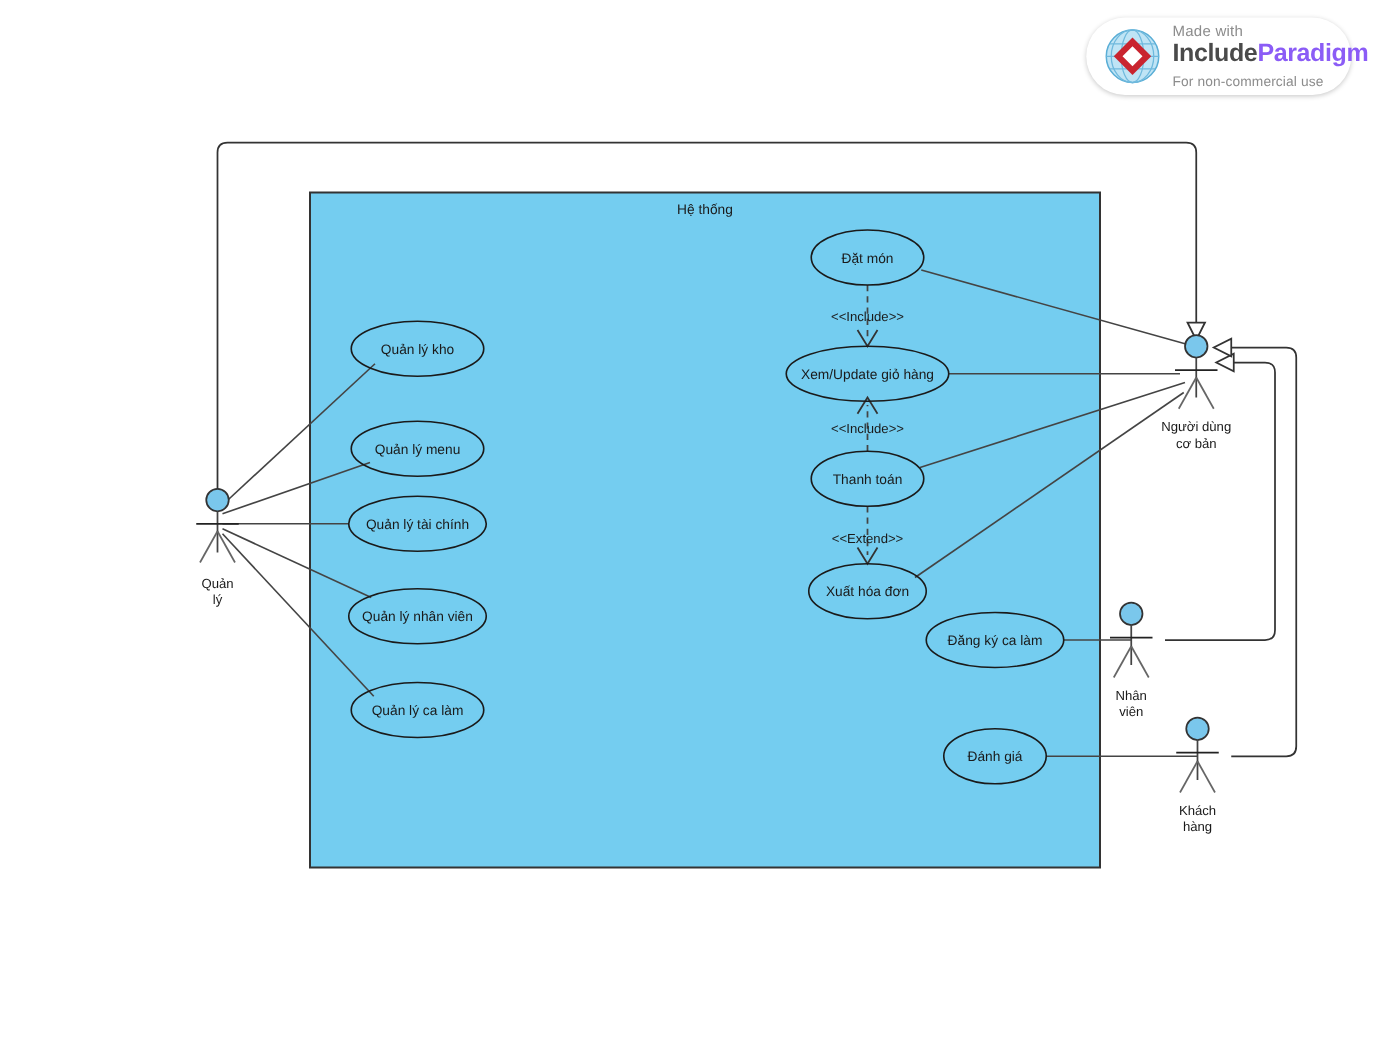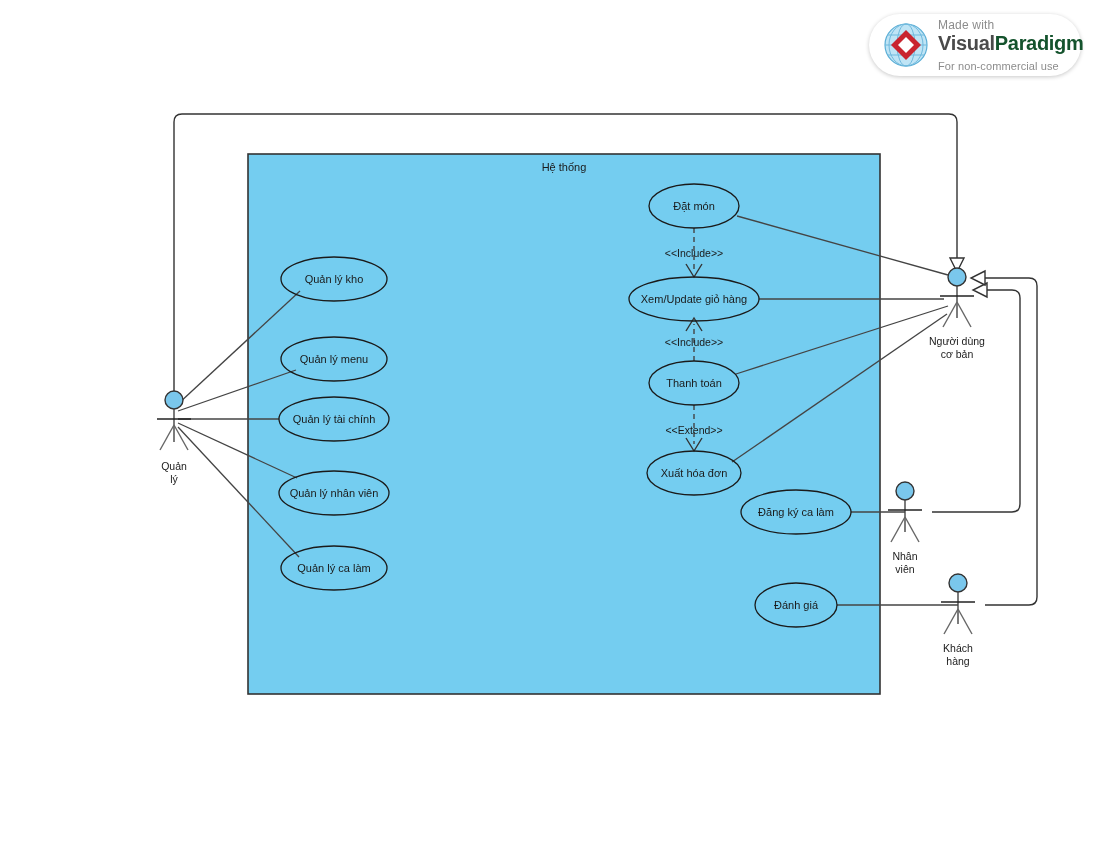--- a/index.html
+++ b/index.html
@@ -53,21 +53,21 @@
     color: #8c8c8c;
     letter-spacing: .2px;
     margin-bottom: 2px;
   }
   .vp-name {
     font-size: 20px;
     font-weight: bold;
     color: #4a4a4a;
     letter-spacing: -.3px;
   }
-  .vp-name .vp-light { font-weight: bold; color: #14532d; }
+  .vp-name .vp-light { font-weight: bold; color: #8b5cf6; }
   .vp-noncom {
     font-size: 11px;
     color: #8c8c8c;
     margin-top: 8px;
     letter-spacing: .1px;
   }
   svg text { font-family: "Liberation Sans", sans-serif; }
 </style>
 </head>
 <body>
@@ -230,16 +230,16 @@
       <ellipse cx="25" cy="25" rx="17" ry="21"></ellipse>
       <line x1="4" y1="25" x2="46" y2="25"></line>
       <line x1="7" y1="15" x2="43" y2="15"></line>
       <line x1="7" y1="35" x2="43" y2="35"></line>
     </g>
     <polygon points="25,10 40,25 25,40 10,25" fill="#c9242f"></polygon>
     <polygon points="25,17 33,25 25,33 17,25" fill="#ffffff"></polygon>
   </svg>
   <div class="vp-text">
     <div class="vp-made">Made with</div>
-    <div class="vp-name"><span>Visual</span><span class="vp-light">Paradigm</span></div>
+    <div class="vp-name"><span>Include</span><span class="vp-light">Paradigm</span></div>
     <div class="vp-noncom">For non-commercial use</div>
   </div>
 </div>
 
 </body></html>

